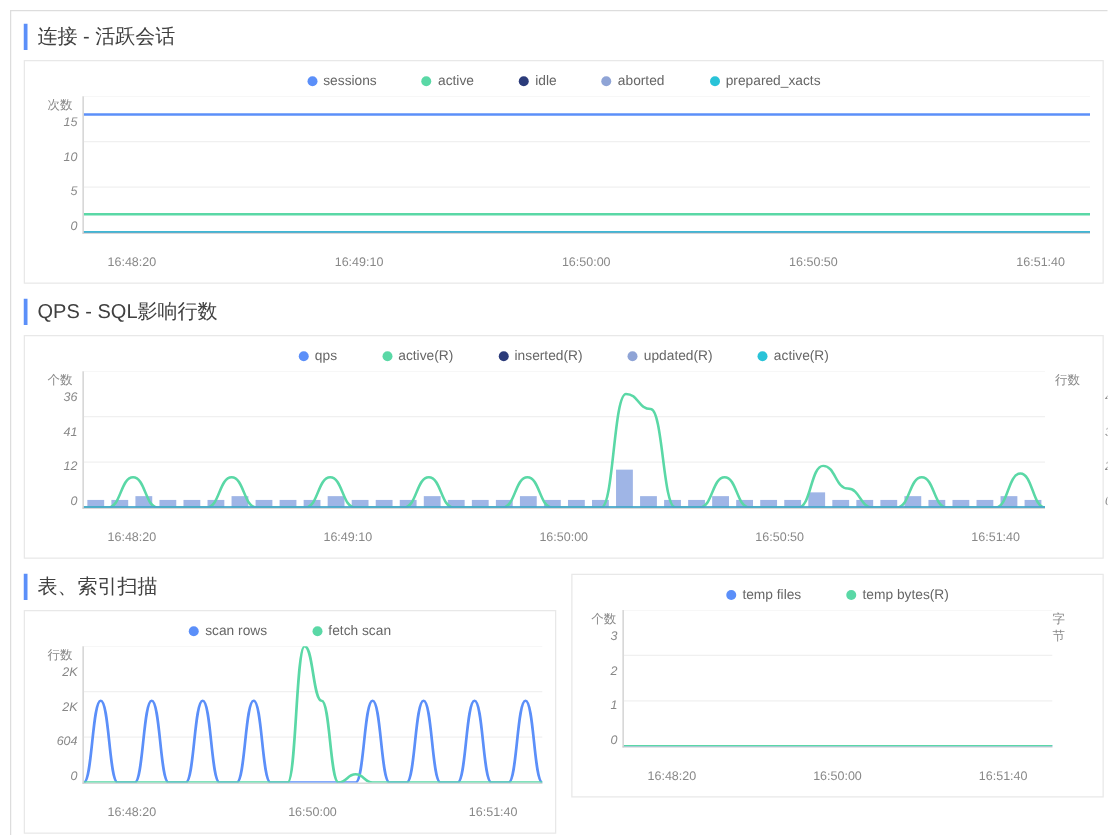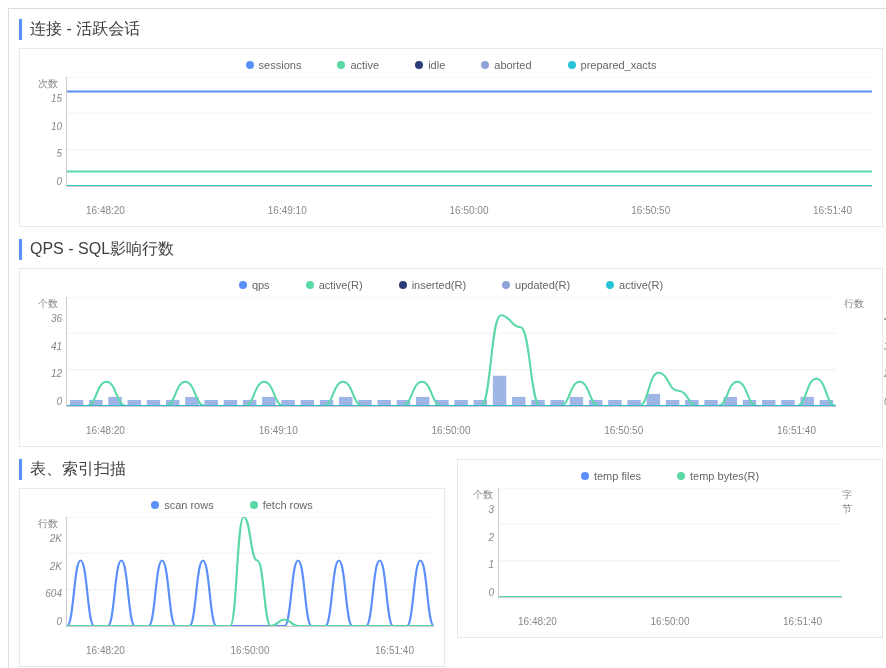--- a/index.html
+++ b/index.html
@@ -274,21 +274,21 @@
     <div class="panel">
       <div class="panel-title">表、索引扫描</div>
       <div class="chart-box">
         <div class="legend">
           <span class="legend-item">
               <span class="dot" style="background:#5b8ff9"></span>
               <span>scan rows</span>
             </span>
           <span class="legend-item">
               <span class="dot" style="background:#5ad8a6"></span>
-              <span>fetch rows</span>
+              <span>fetch scan</span>
             </span>
         </div>
         <div class="chart-body" style="height:110px">
           <div style="width:36px;display:flex;flex-direction:column">
             <div class="yaxis-title">行数</div>
             <div class="yaxis-left" style="flex:1">
               <span>2K</span>
               <span>2K</span>
               <span>604</span>
               <span>0</span>

